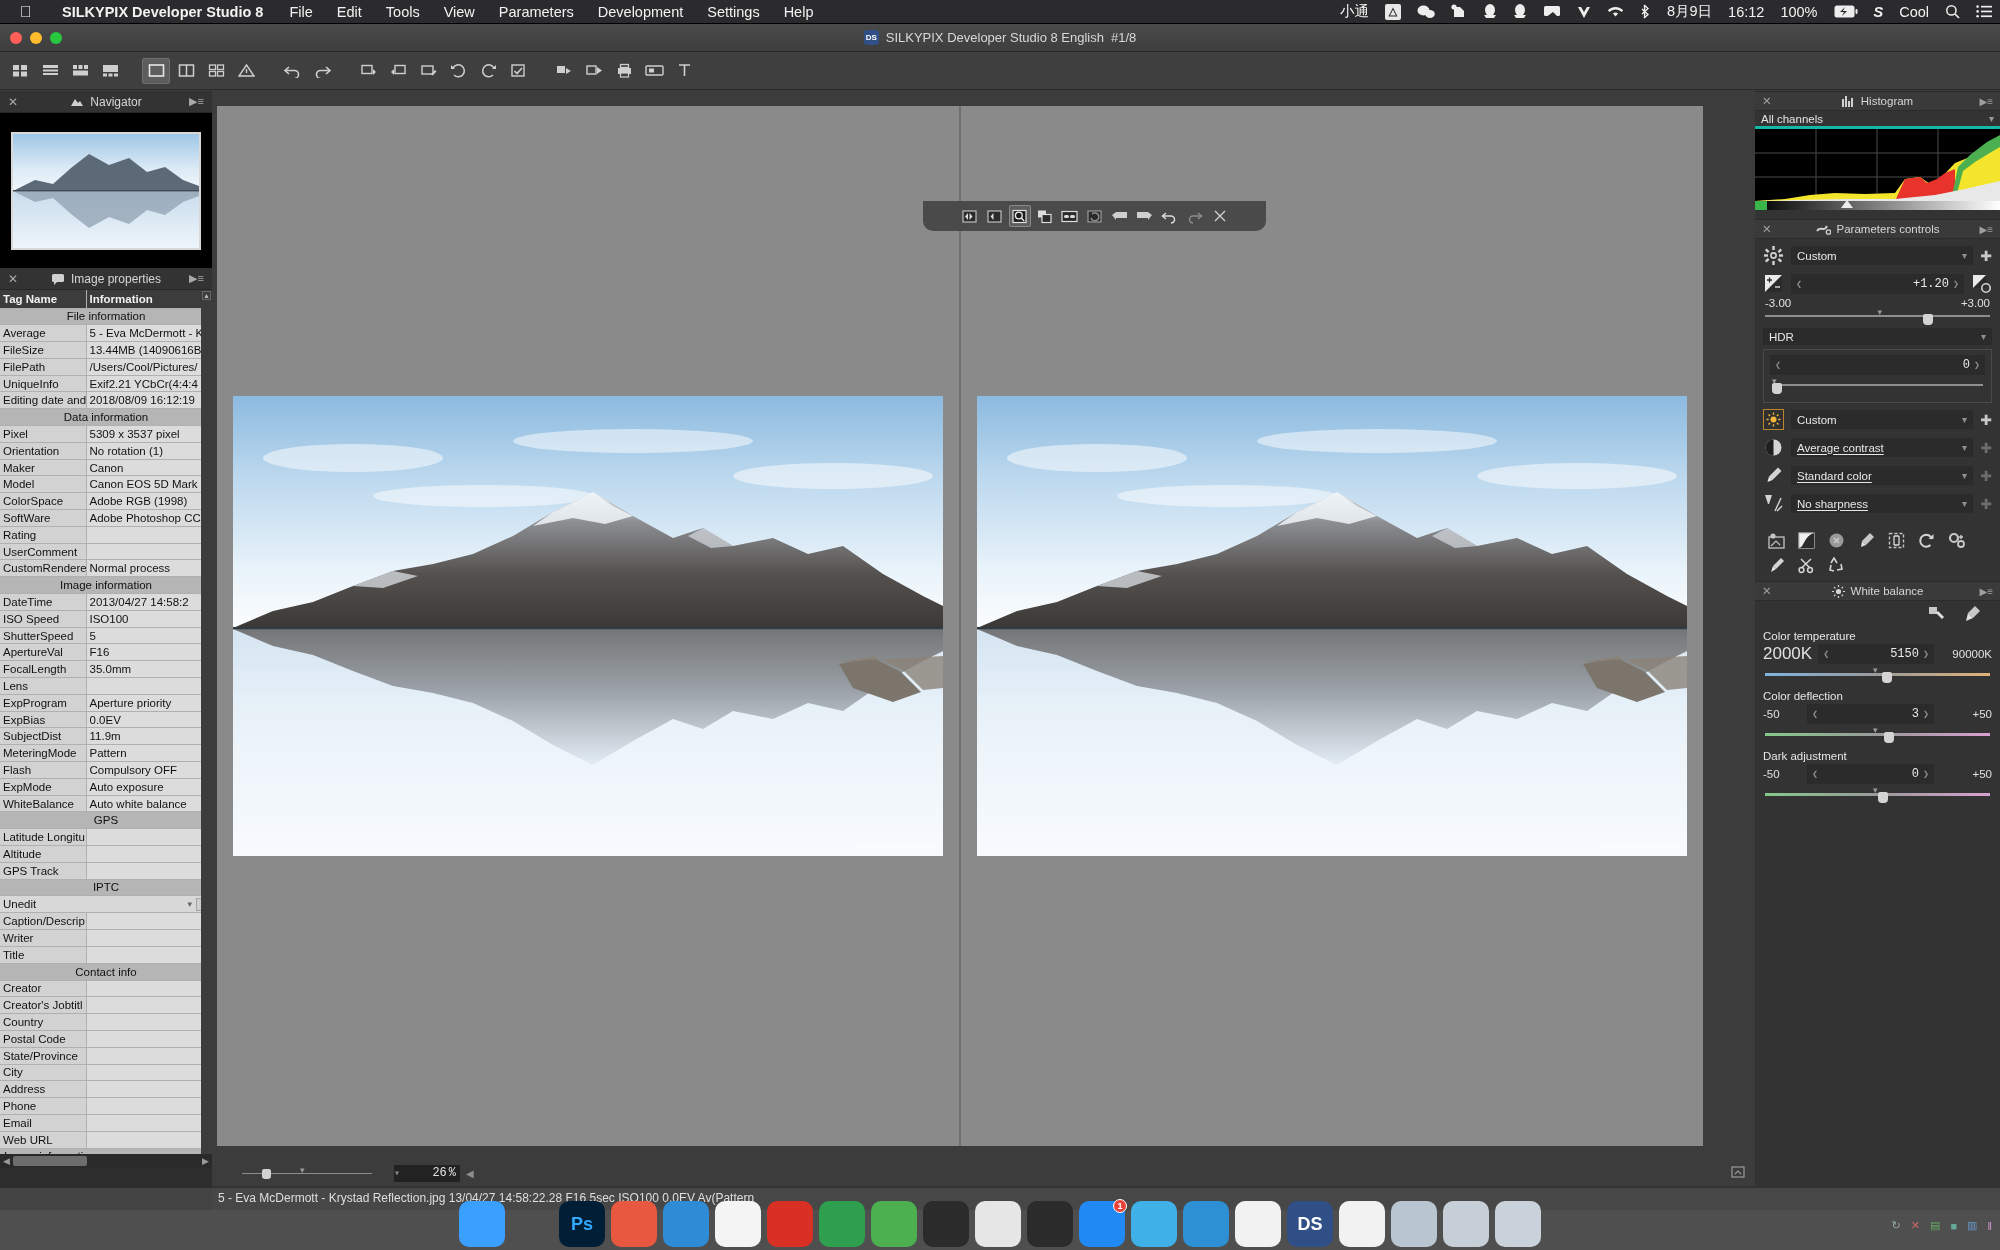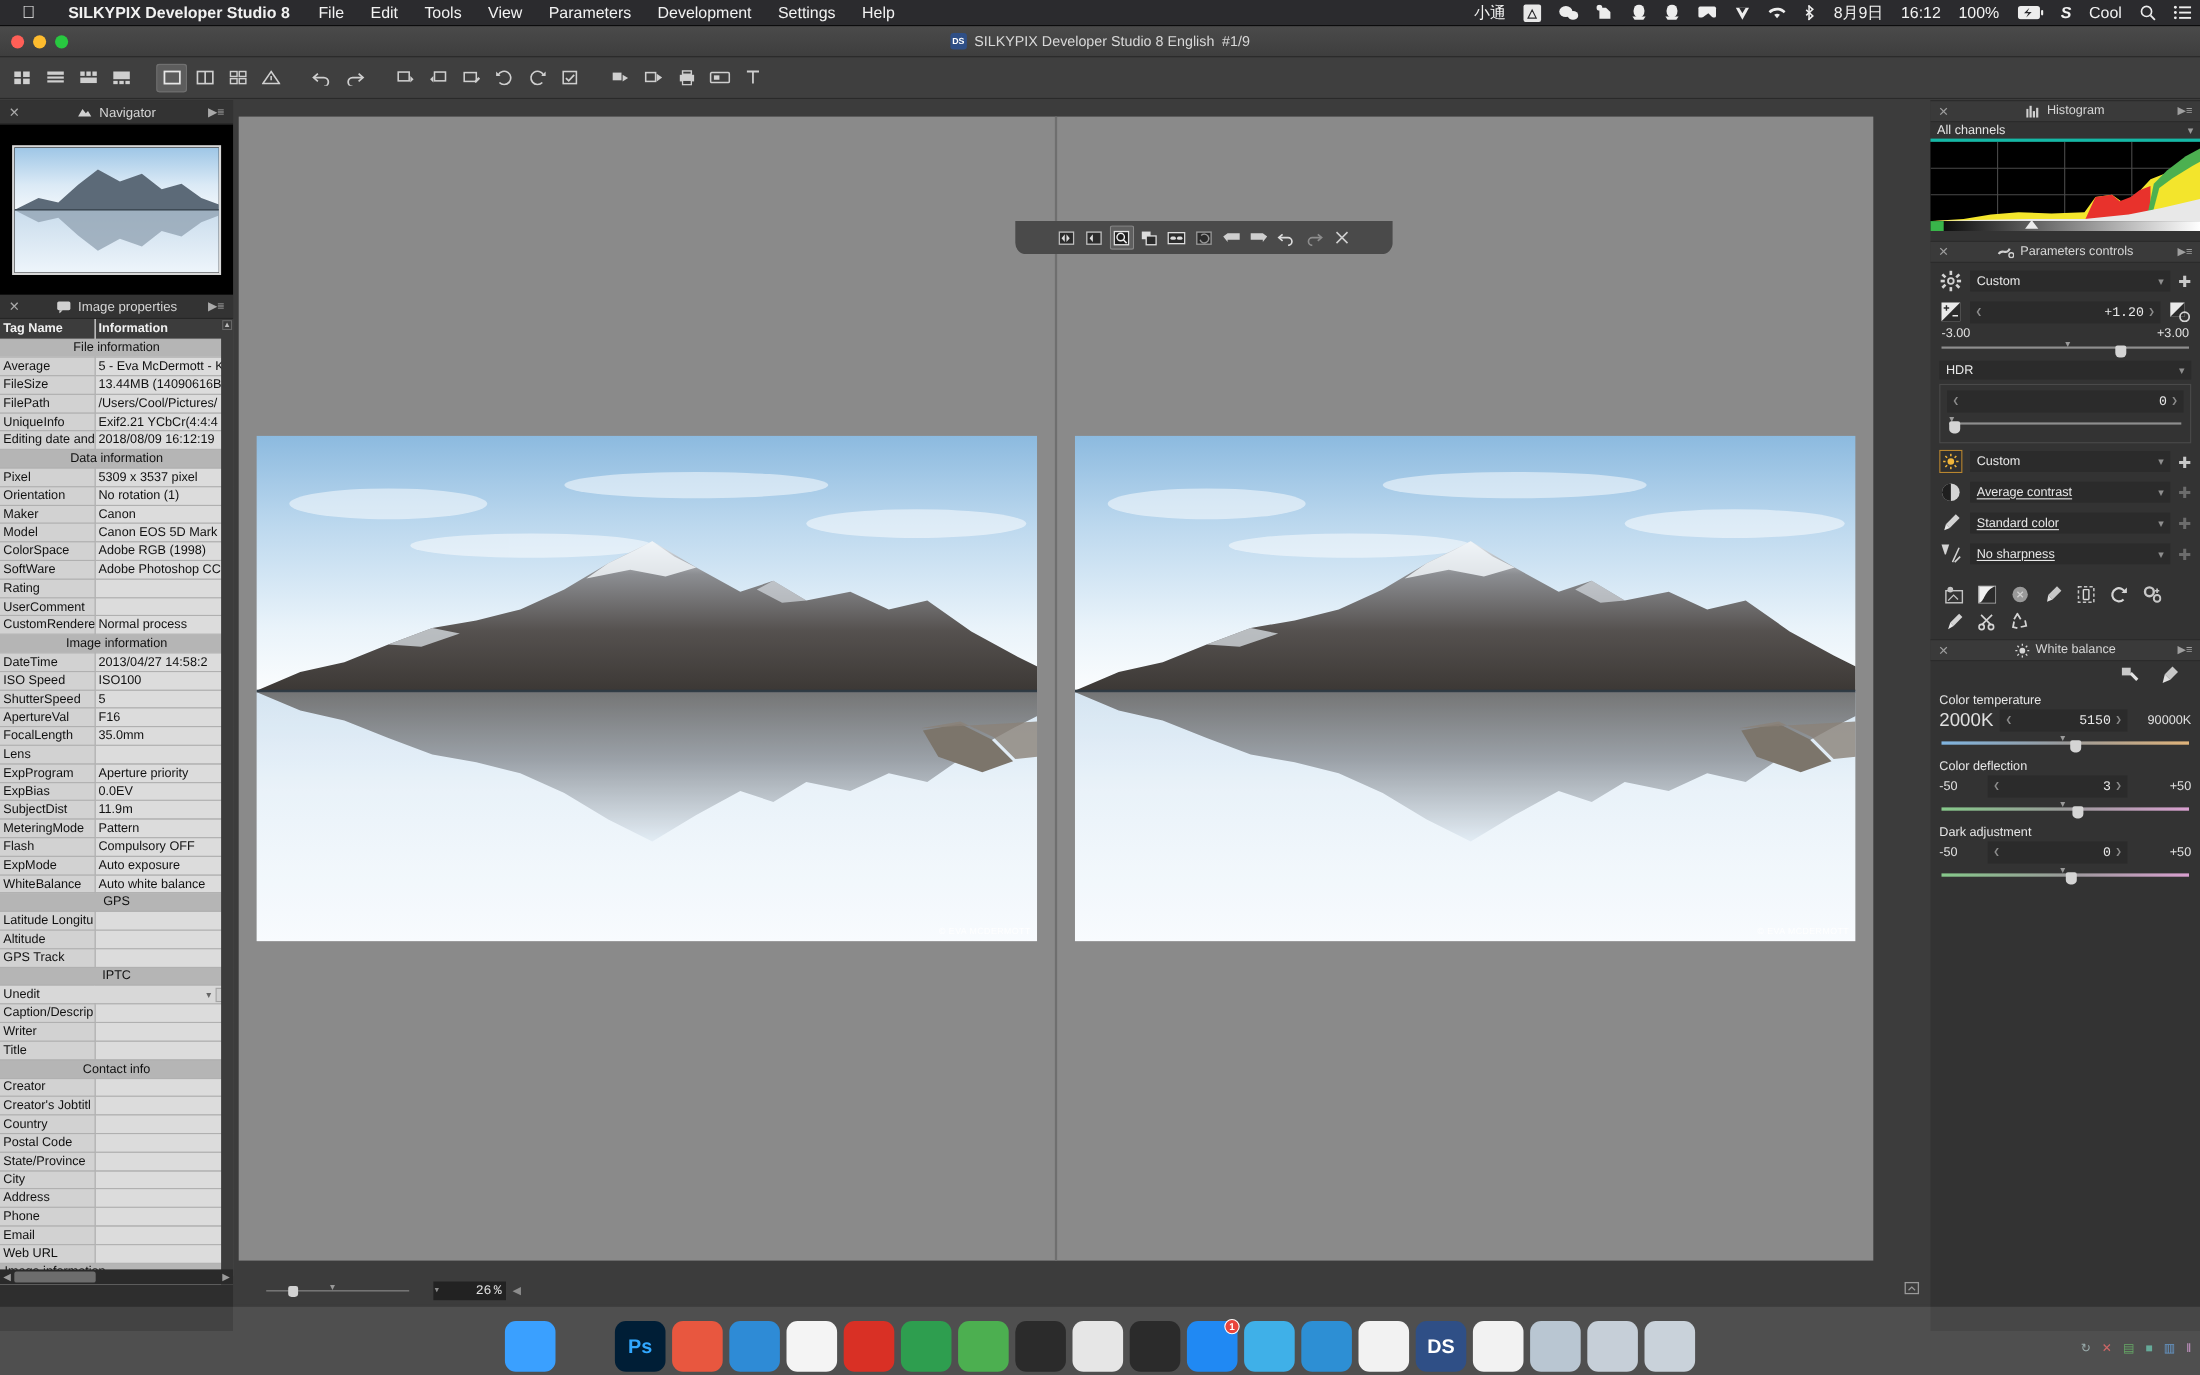--- a/index.html
+++ b/index.html
@@ -272,21 +272,21 @@
 
   <div id="titlebar">
     <div id="lights">
       <span class="light" style="background:#ff5f57"></span>
       <span class="light" style="background:#febc2e"></span>
       <span class="light" style="background:#28c840"></span>
     </div>
     <div id="title-wrap">
       <span id="ds-badge">DS</span>
       <span>SILKYPIX Developer Studio 8 English</span>
-      <span>#1/9</span>
+      <span>#1/8</span>
     </div>
   </div>
 
   <div id="toolbar">
     <span class="tb-btn">
       <svg width="17" height="15" viewBox="0 0 17 15">
           <g fill="#cfcfcf">
             <rect x="1" y="2" width="6" height="5"></rect>
             <rect x="9" y="2" width="6" height="5"></rect>
             <rect x="1" y="8.5" width="6" height="5"></rect>
@@ -906,20 +906,23 @@
         </div>
         <span class="car" style="margin-left:6px;color:#8c8c8c;font-size:10px">◀</span>
         <span style="flex:1"></span>
         <span style="margin-right:10px">
           <svg width="14" height="12" viewBox="0 0 14 12">
               <rect x="1" y="1" width="12" height="10" fill="none" stroke="#9a9a9a" stroke-width="1.2"></rect>
               <path d="M4 8l3-3 3 3" fill="none" stroke="#9a9a9a" stroke-width="1.1"></path>
             </svg></span>
       </div>
 
+      <div id="statusbar">
+        <span>5 - Eva McDermott - Krystad Reflection.jpg 13/04/27 14:58:22.28 F16 5sec ISO100  0.0EV Av(Pattern</span>
+      </div>
     </div>
 
     <div id="right">
 
       <div class="rp-head">
         <span class="x">✕</span>
         <svg width="13" height="11" viewBox="0 0 13 11">
             <g fill="#d0d0d0">
               <rect x="0" y="3" width="2" height="8"></rect>
               <rect x="3" y="0" width="2" height="11"></rect>

